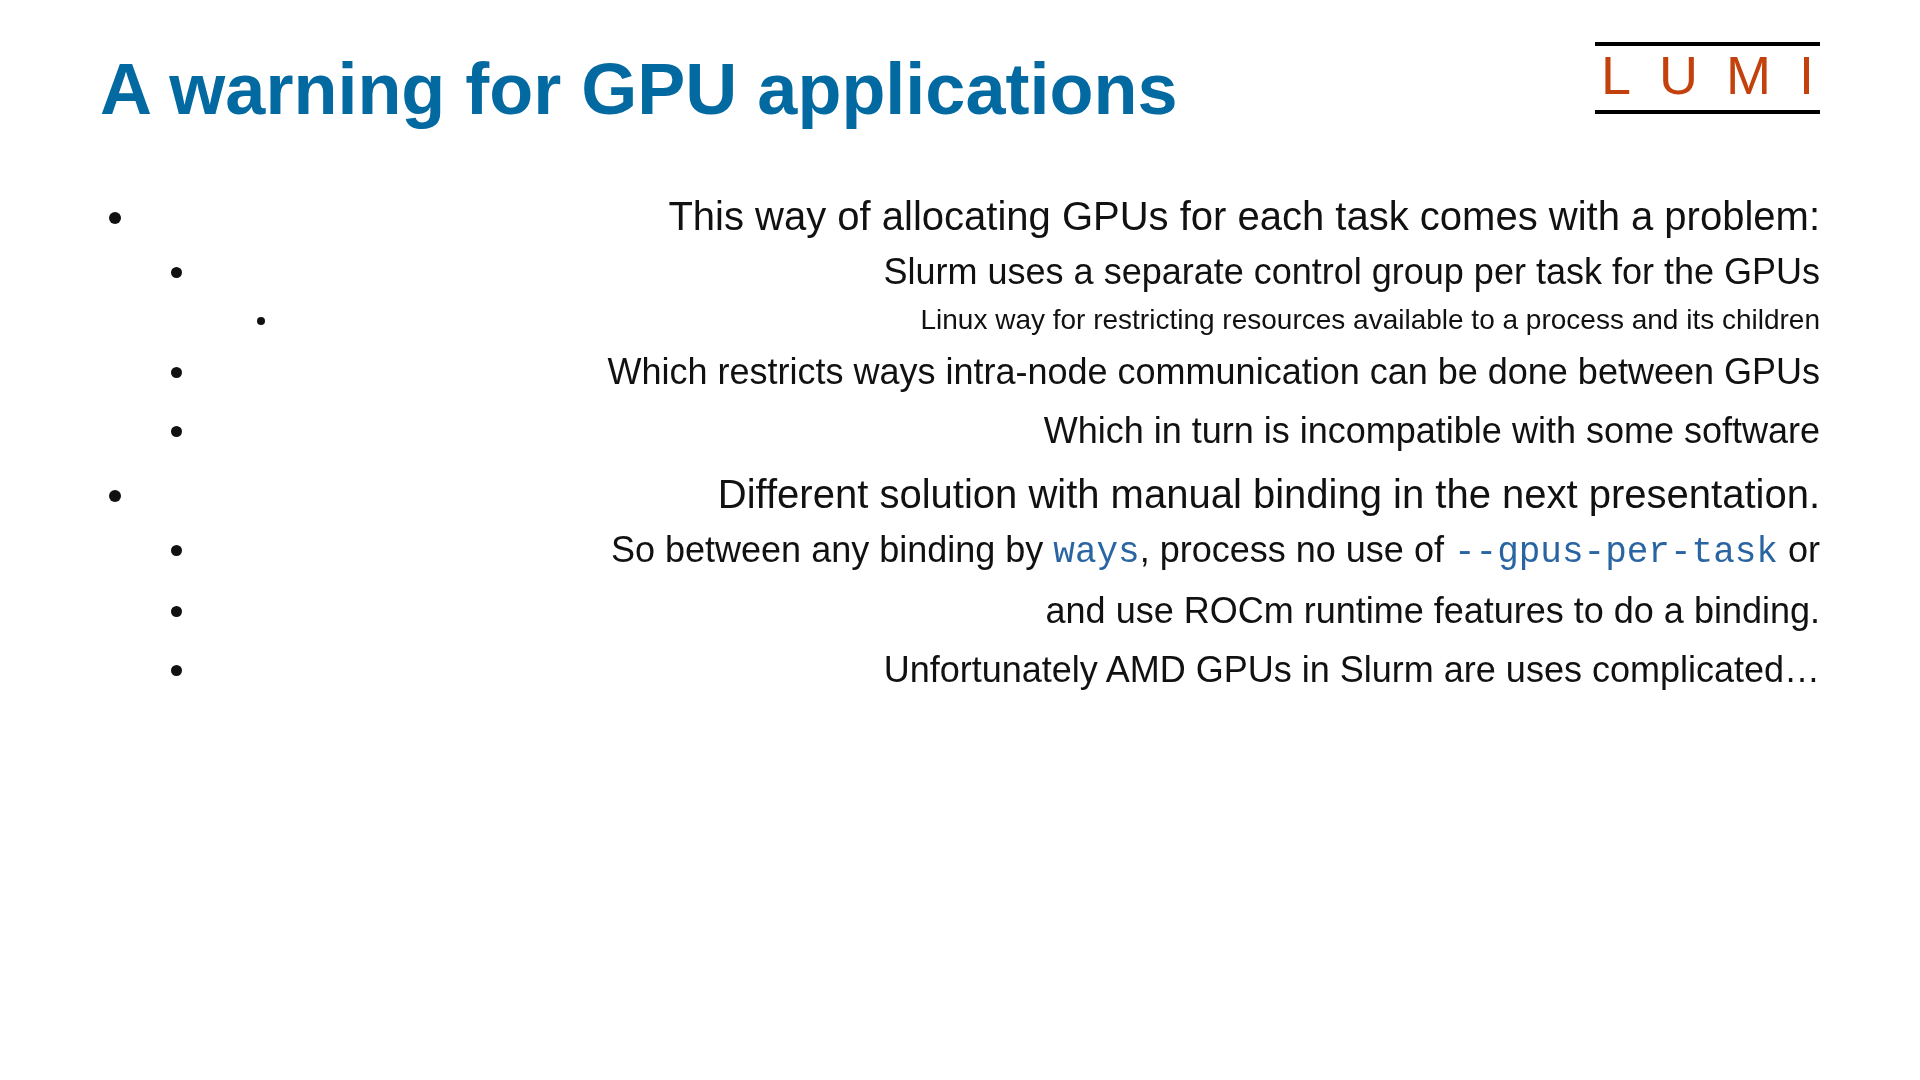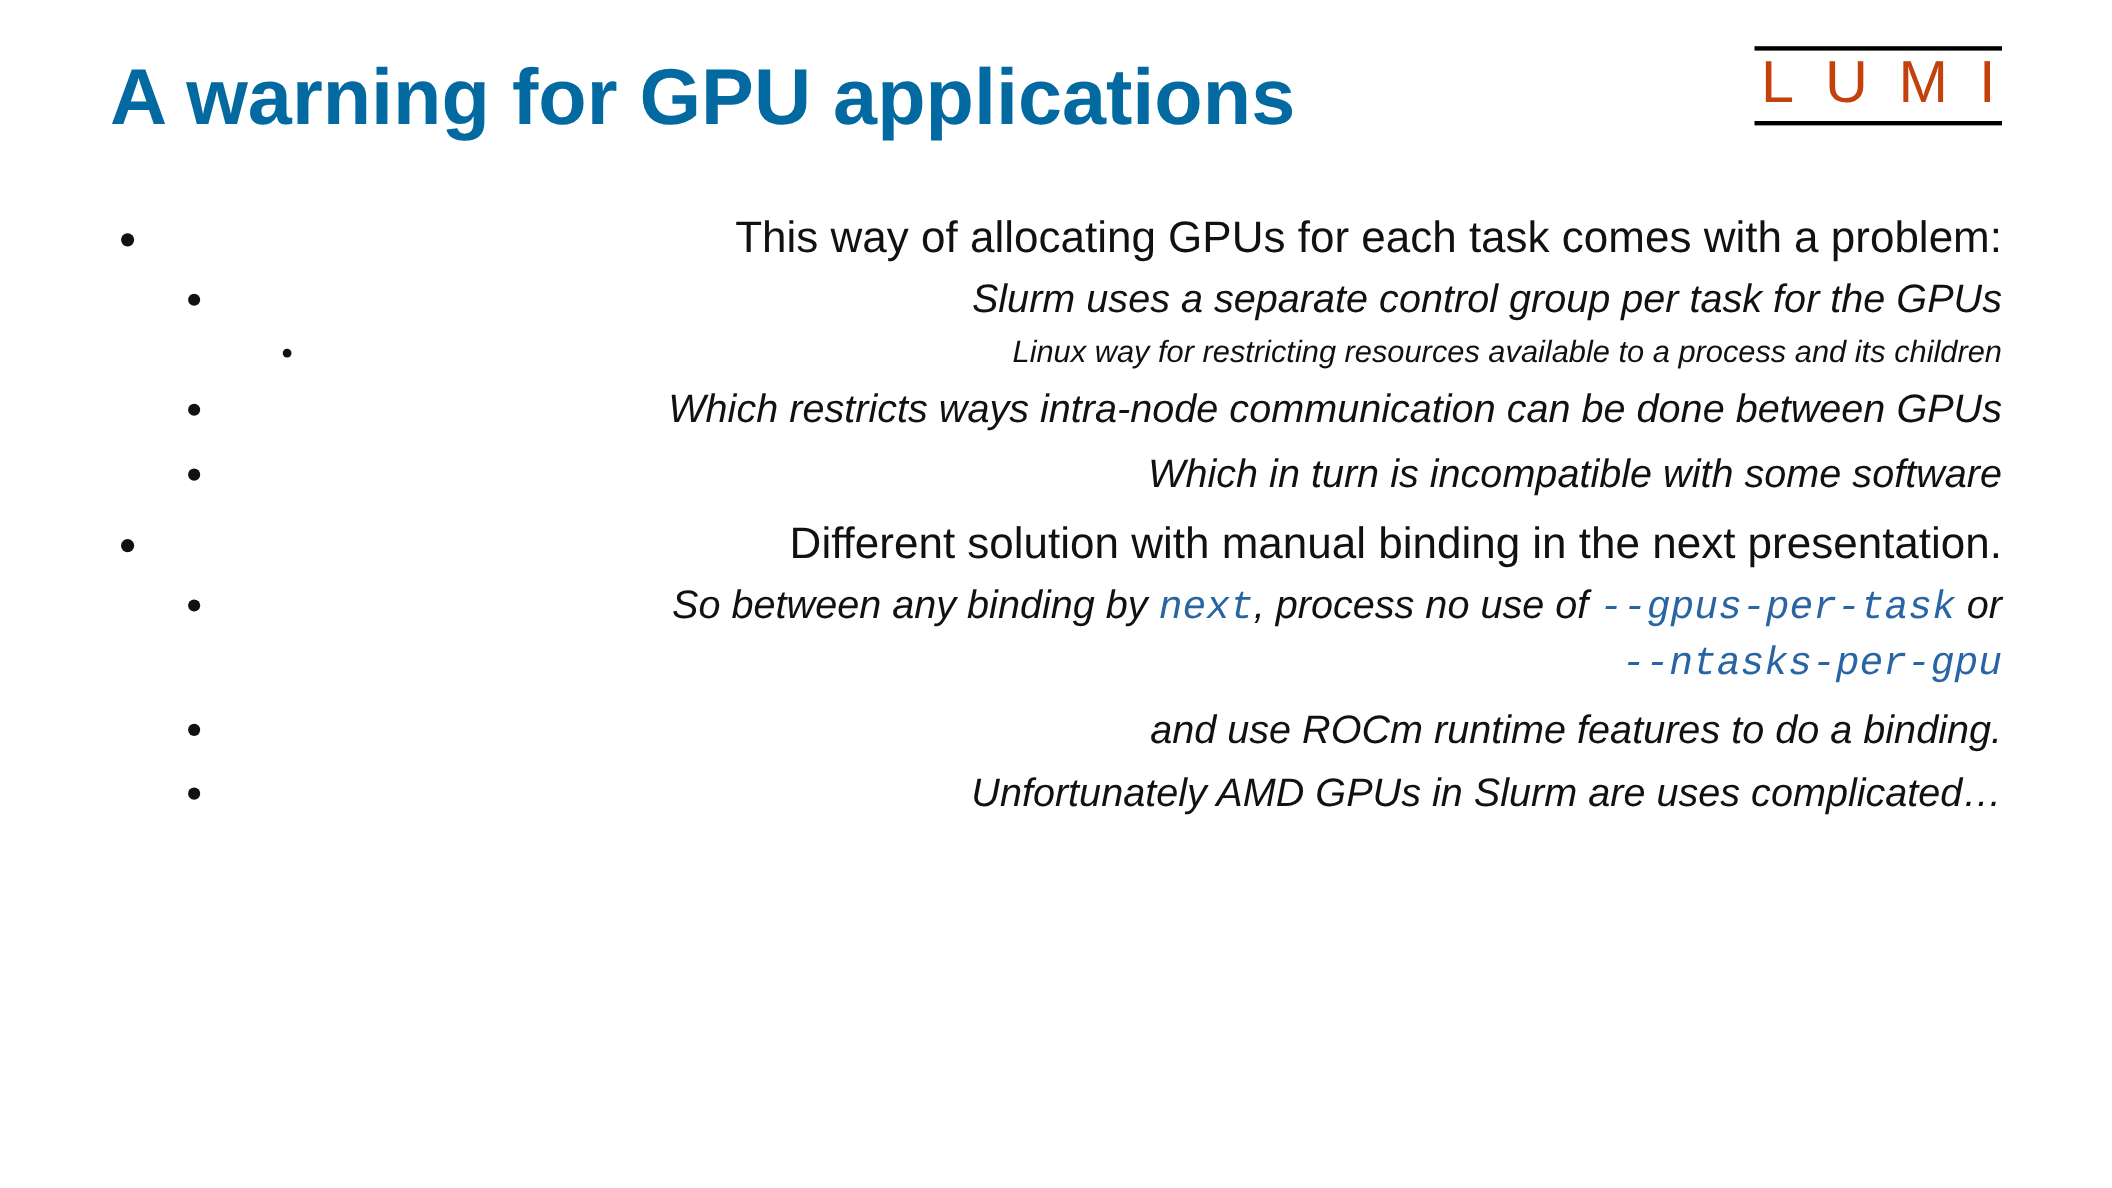--- a/index.html
+++ b/index.html
@@ -66,21 +66,20 @@
     font-size: 40px;
     line-height: 1.3;
     margin-bottom: 12px;
     font-weight: 400;
     text-align: right;
   }
   ul.sub {
     margin: 6px 0 6px 0;
     padding: 0 0 0 60px;
     list-style: disc;
-    font-style: italic;
   }
   ul.sub > li {
     font-size: 36px;
     line-height: 1.35;
     margin-bottom: 10px;
   }
   ul.subsub {
     margin: 4px 0 4px 0;
     padding: 0 0 0 80px;
     list-style: disc;
@@ -121,21 +120,21 @@
         </li>
         <li>
           <span>Which in turn is incompatible with some software</span>
         </li>
       </ul>
     </li>
     <li>
       <span>Different solution with manual binding in the next presentation.</span>
       <ul class="sub">
         <li>
-          <span>So between any binding by </span><span class="code">next</span><span>, process no use of </span><span class="code">--gpus-per-task</span><span> or </span><br><span class="code">--ntasks-per-gpu</span>
+          <span>So between any binding by </span><span class="code">ways</span><span>, process no use of </span><span class="code">--gpus-per-task</span><span> or </span><br>
         </li>
         <li>
           <span>and use ROCm runtime features to do a binding.</span>
         </li>
         <li>
           <span>Unfortunately AMD GPUs in Slurm are uses complicated…</span>
         </li>
       </ul>
     </li>
   </ul>

